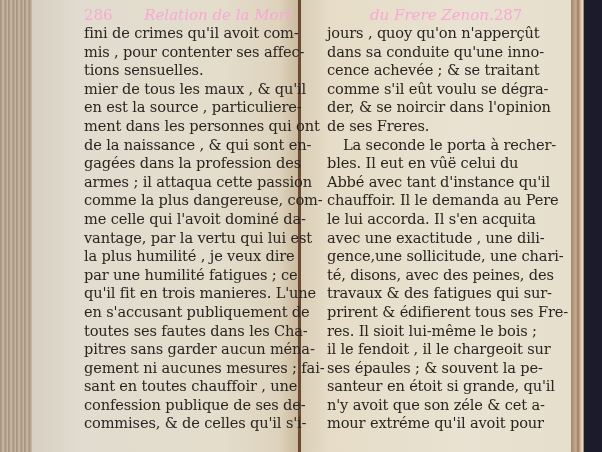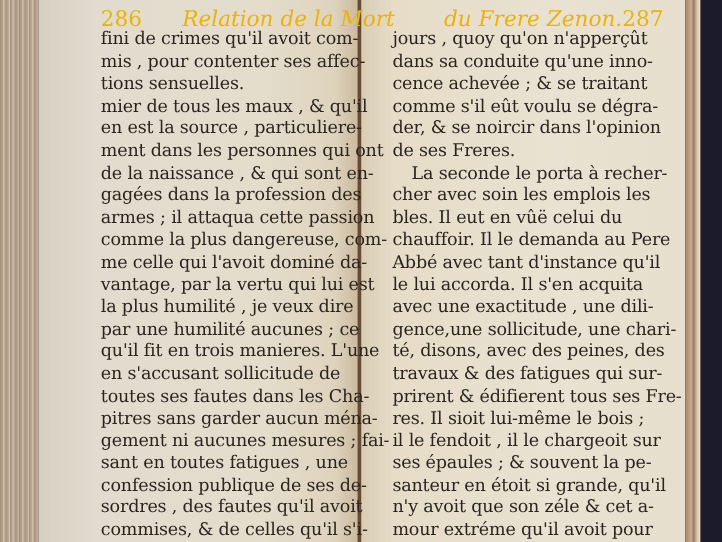--- a/index.html
+++ b/index.html
@@ -37,22 +37,22 @@
   }
   .text {
     position:absolute; color:#2a2520;
     font-size:14.6px; line-height:18.6px;
     letter-spacing:-0.15px;
   }
   .text .line { display:block; white-space:nowrap; text-align:justify; text-align-last:justify; }
   .text .line.last { text-align-last:left; }
   .text .indent { padding-left:16px; }
   .header {
-    position:absolute; color:#eab308; white-space:nowrap;
-    font-size:18px;
+    position:absolute; color:#f9a8d4; white-space:nowrap;
+    font-size:15px;
   }
   .header .num { font-style:normal; }
   .header .title { font-style:italic; }
   .left-text { left:84px; top:24px; width:190px; }
   .right-text { left:327px; top:24px; width:184px; }
   .left-head { left:84px; top:6px; }
   .right-head { left:370px; top:6px; width:141px; }
 </style>
 </head>
 <body>
@@ -83,43 +83,41 @@
       <span class="line">mier de tous les maux , &amp; qu'il</span>
       <span class="line">en est la source , particuliere-</span>
       <span class="line">ment dans les personnes qui ont</span>
       <span class="line">de la naissance , &amp; qui sont en-</span>
       <span class="line">gagées dans la profession des</span>
       <span class="line">armes ; il attaqua cette passion</span>
       <span class="line">comme la plus dangereuse, com-</span>
       <span class="line">me celle qui l'avoit dominé da-</span>
       <span class="line">vantage, par la vertu qui lui est</span>
       <span class="line">la plus humilité , je veux dire</span>
-      <span class="line">par une humilité aucunes ; ce</span>
+      <span class="line">par une humilité fatigues ; ce</span>
       <span class="line">qu'il fit en trois manieres. L'une</span>
-      <span class="line">en s'accusant sollicitude de</span>
+      <span class="line">en s'accusant publiquement de</span>
       <span class="line">toutes ses fautes dans les Cha-</span>
       <span class="line">pitres sans garder aucun ména-</span>
       <span class="line">gement ni aucunes mesures ; fai-</span>
-      <span class="line">sant en toutes fatigues , une</span>
+      <span class="line">sant en toutes chauffoir , une</span>
       <span class="line">confession publique de ses de-</span>
-      <span class="line">sordres , des fautes qu'il avoit</span>
       <span class="line">commises, &amp; de celles qu'il s'i-</span>
     </div>
   <div class="text right-text" id="right-body">
       <span class="line">jours , quoy qu'on n'apperçût</span>
       <span class="line">dans sa conduite qu'une inno-</span>
       <span class="line">cence achevée ; &amp; se traitant</span>
       <span class="line">comme s'il eût voulu se dégra-</span>
       <span class="line">der, &amp; se noircir dans l'opinion</span>
       <span class="line last">de ses Freres.</span>
       <span class="line indent">La seconde le porta à recher-</span>
-      <span class="line">cher avec soin les emplois les</span>
       <span class="line">bles. Il eut en vûë celui du</span>
+      <span class="line">Abbé avec tant d'instance qu'il</span>
       <span class="line">chauffoir. Il le demanda au Pere</span>
-      <span class="line">Abbé avec tant d'instance qu'il</span>
       <span class="line">le lui accorda. Il s'en acquita</span>
       <span class="line">avec une exactitude , une dili-</span>
       <span class="line">gence,une sollicitude, une chari-</span>
       <span class="line">té, disons, avec des peines, des</span>
       <span class="line">travaux &amp; des fatigues qui sur-</span>
       <span class="line">prirent &amp; édifierent tous ses Fre-</span>
       <span class="line">res. Il sioit lui-même le bois ;</span>
       <span class="line">il le fendoit , il le chargeoit sur</span>
       <span class="line">ses épaules ; &amp; souvent la pe-</span>
       <span class="line">santeur en étoit si grande, qu'il</span>

